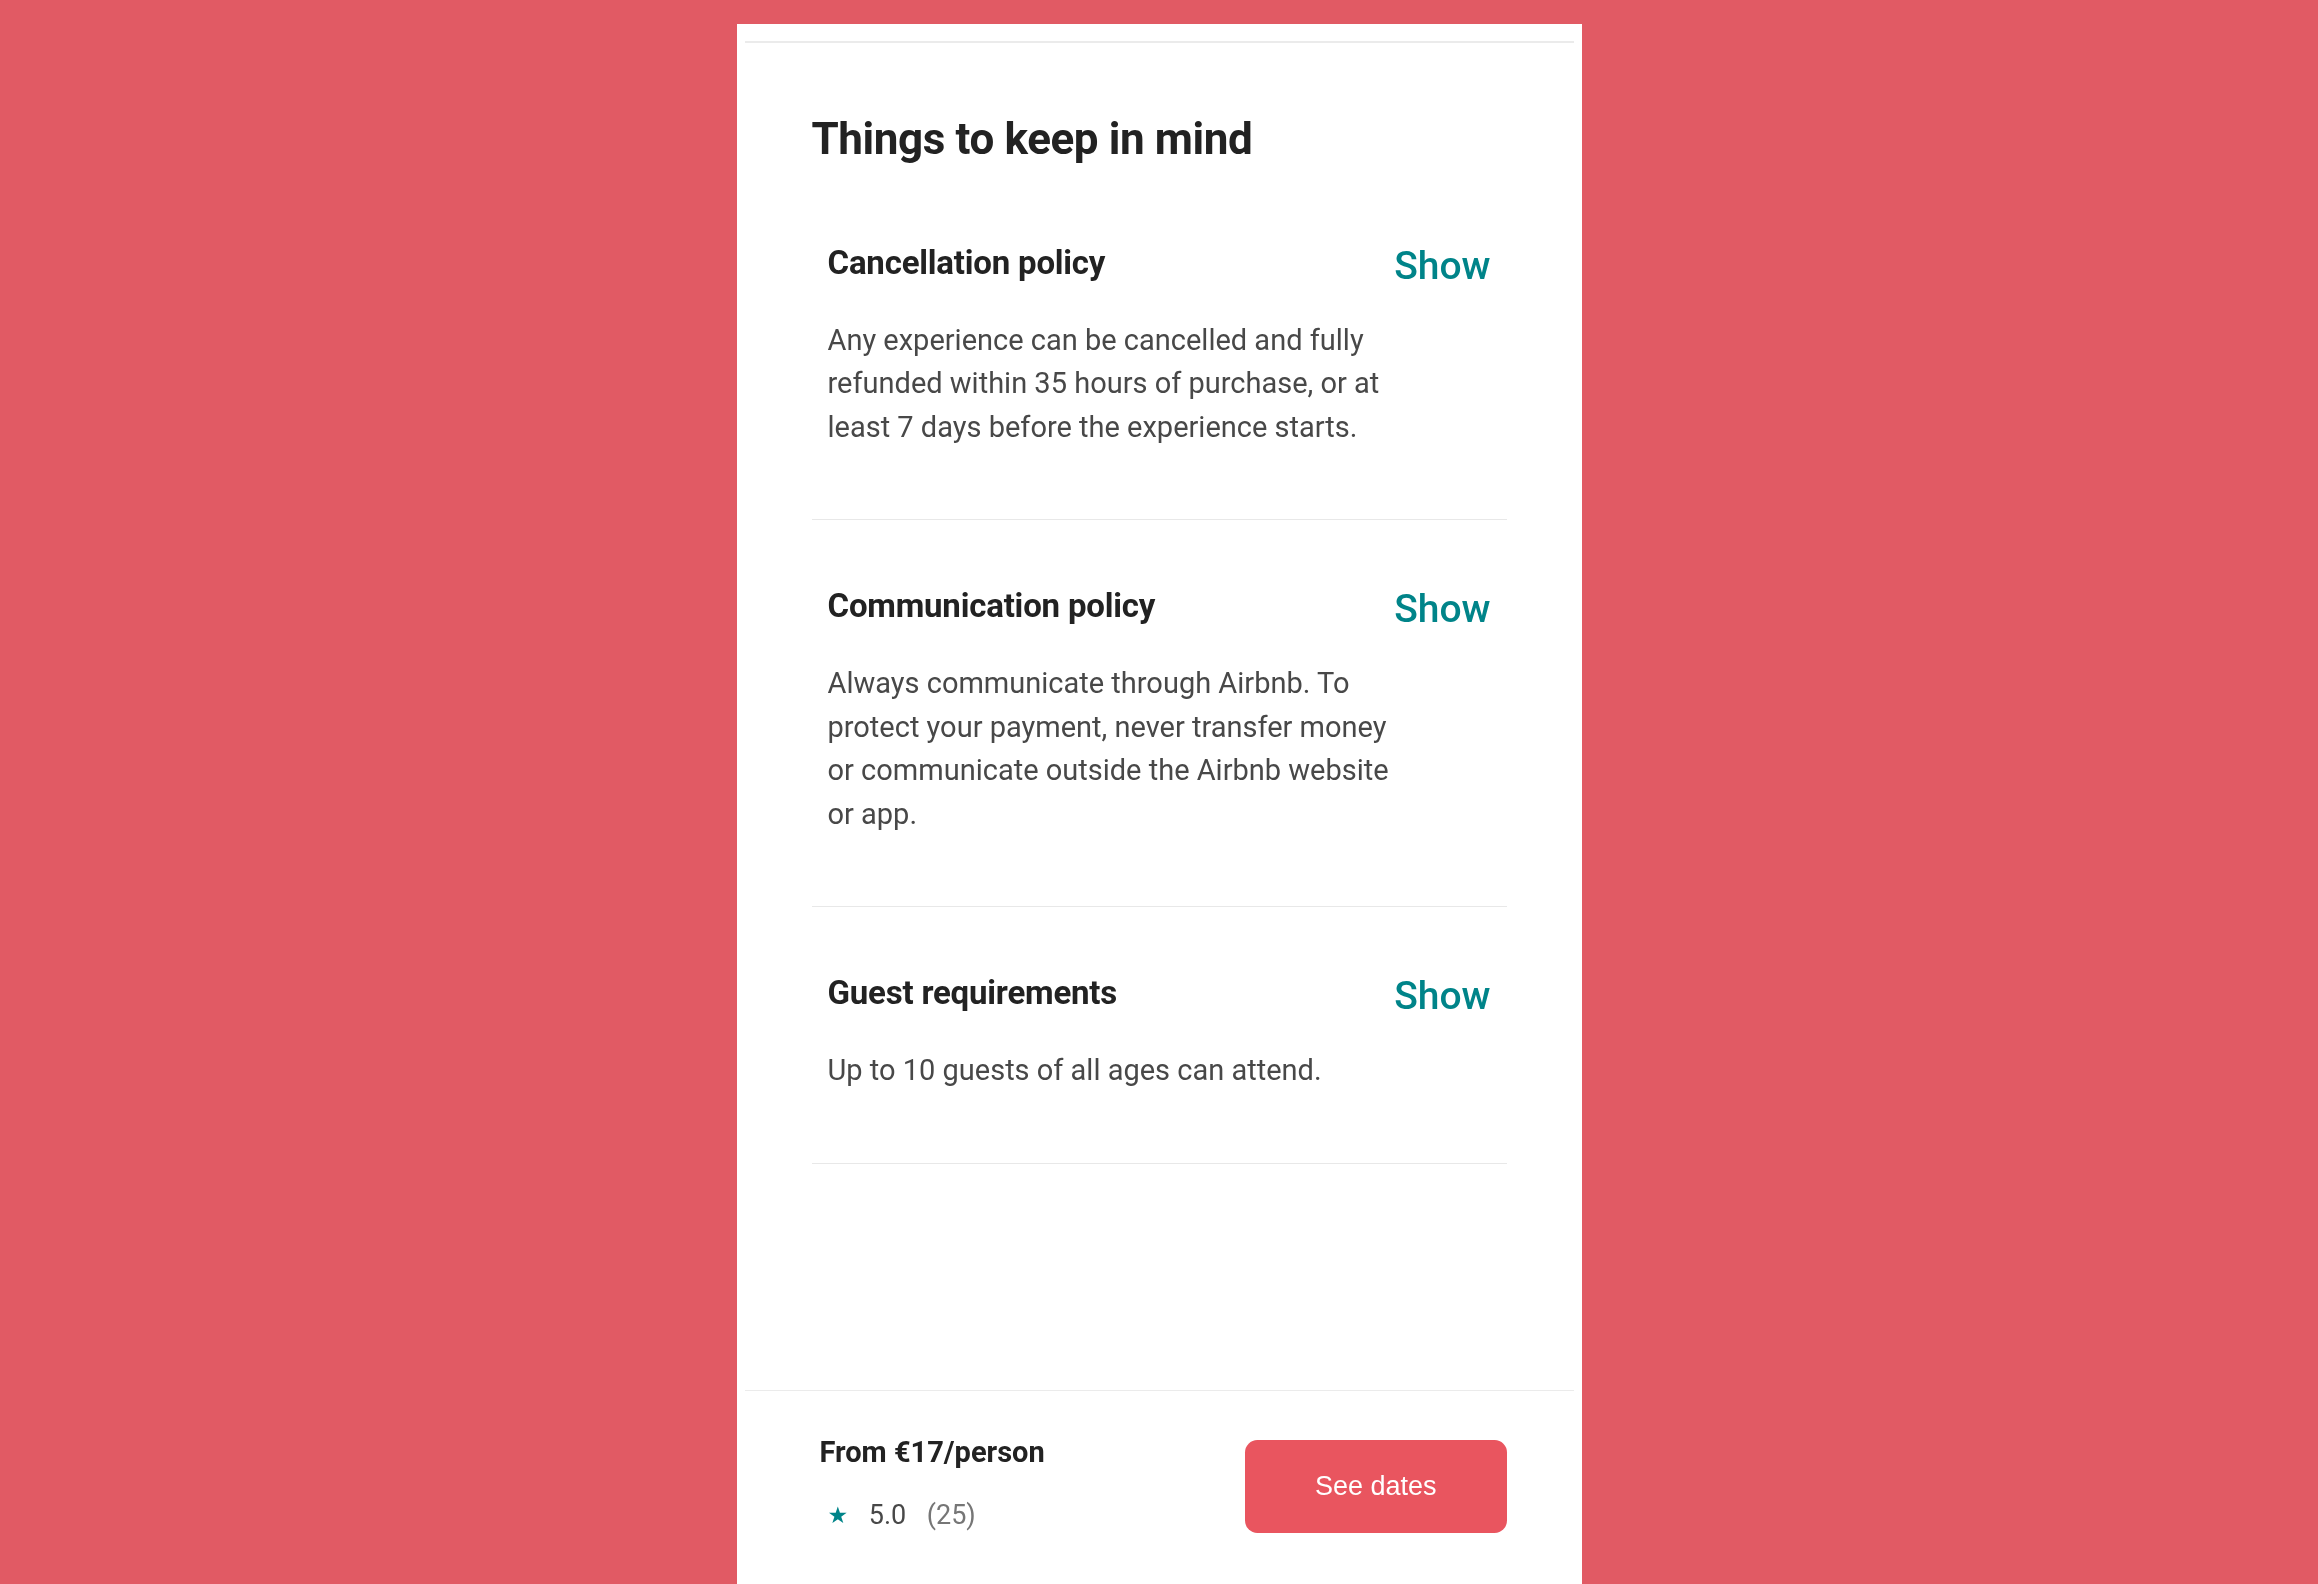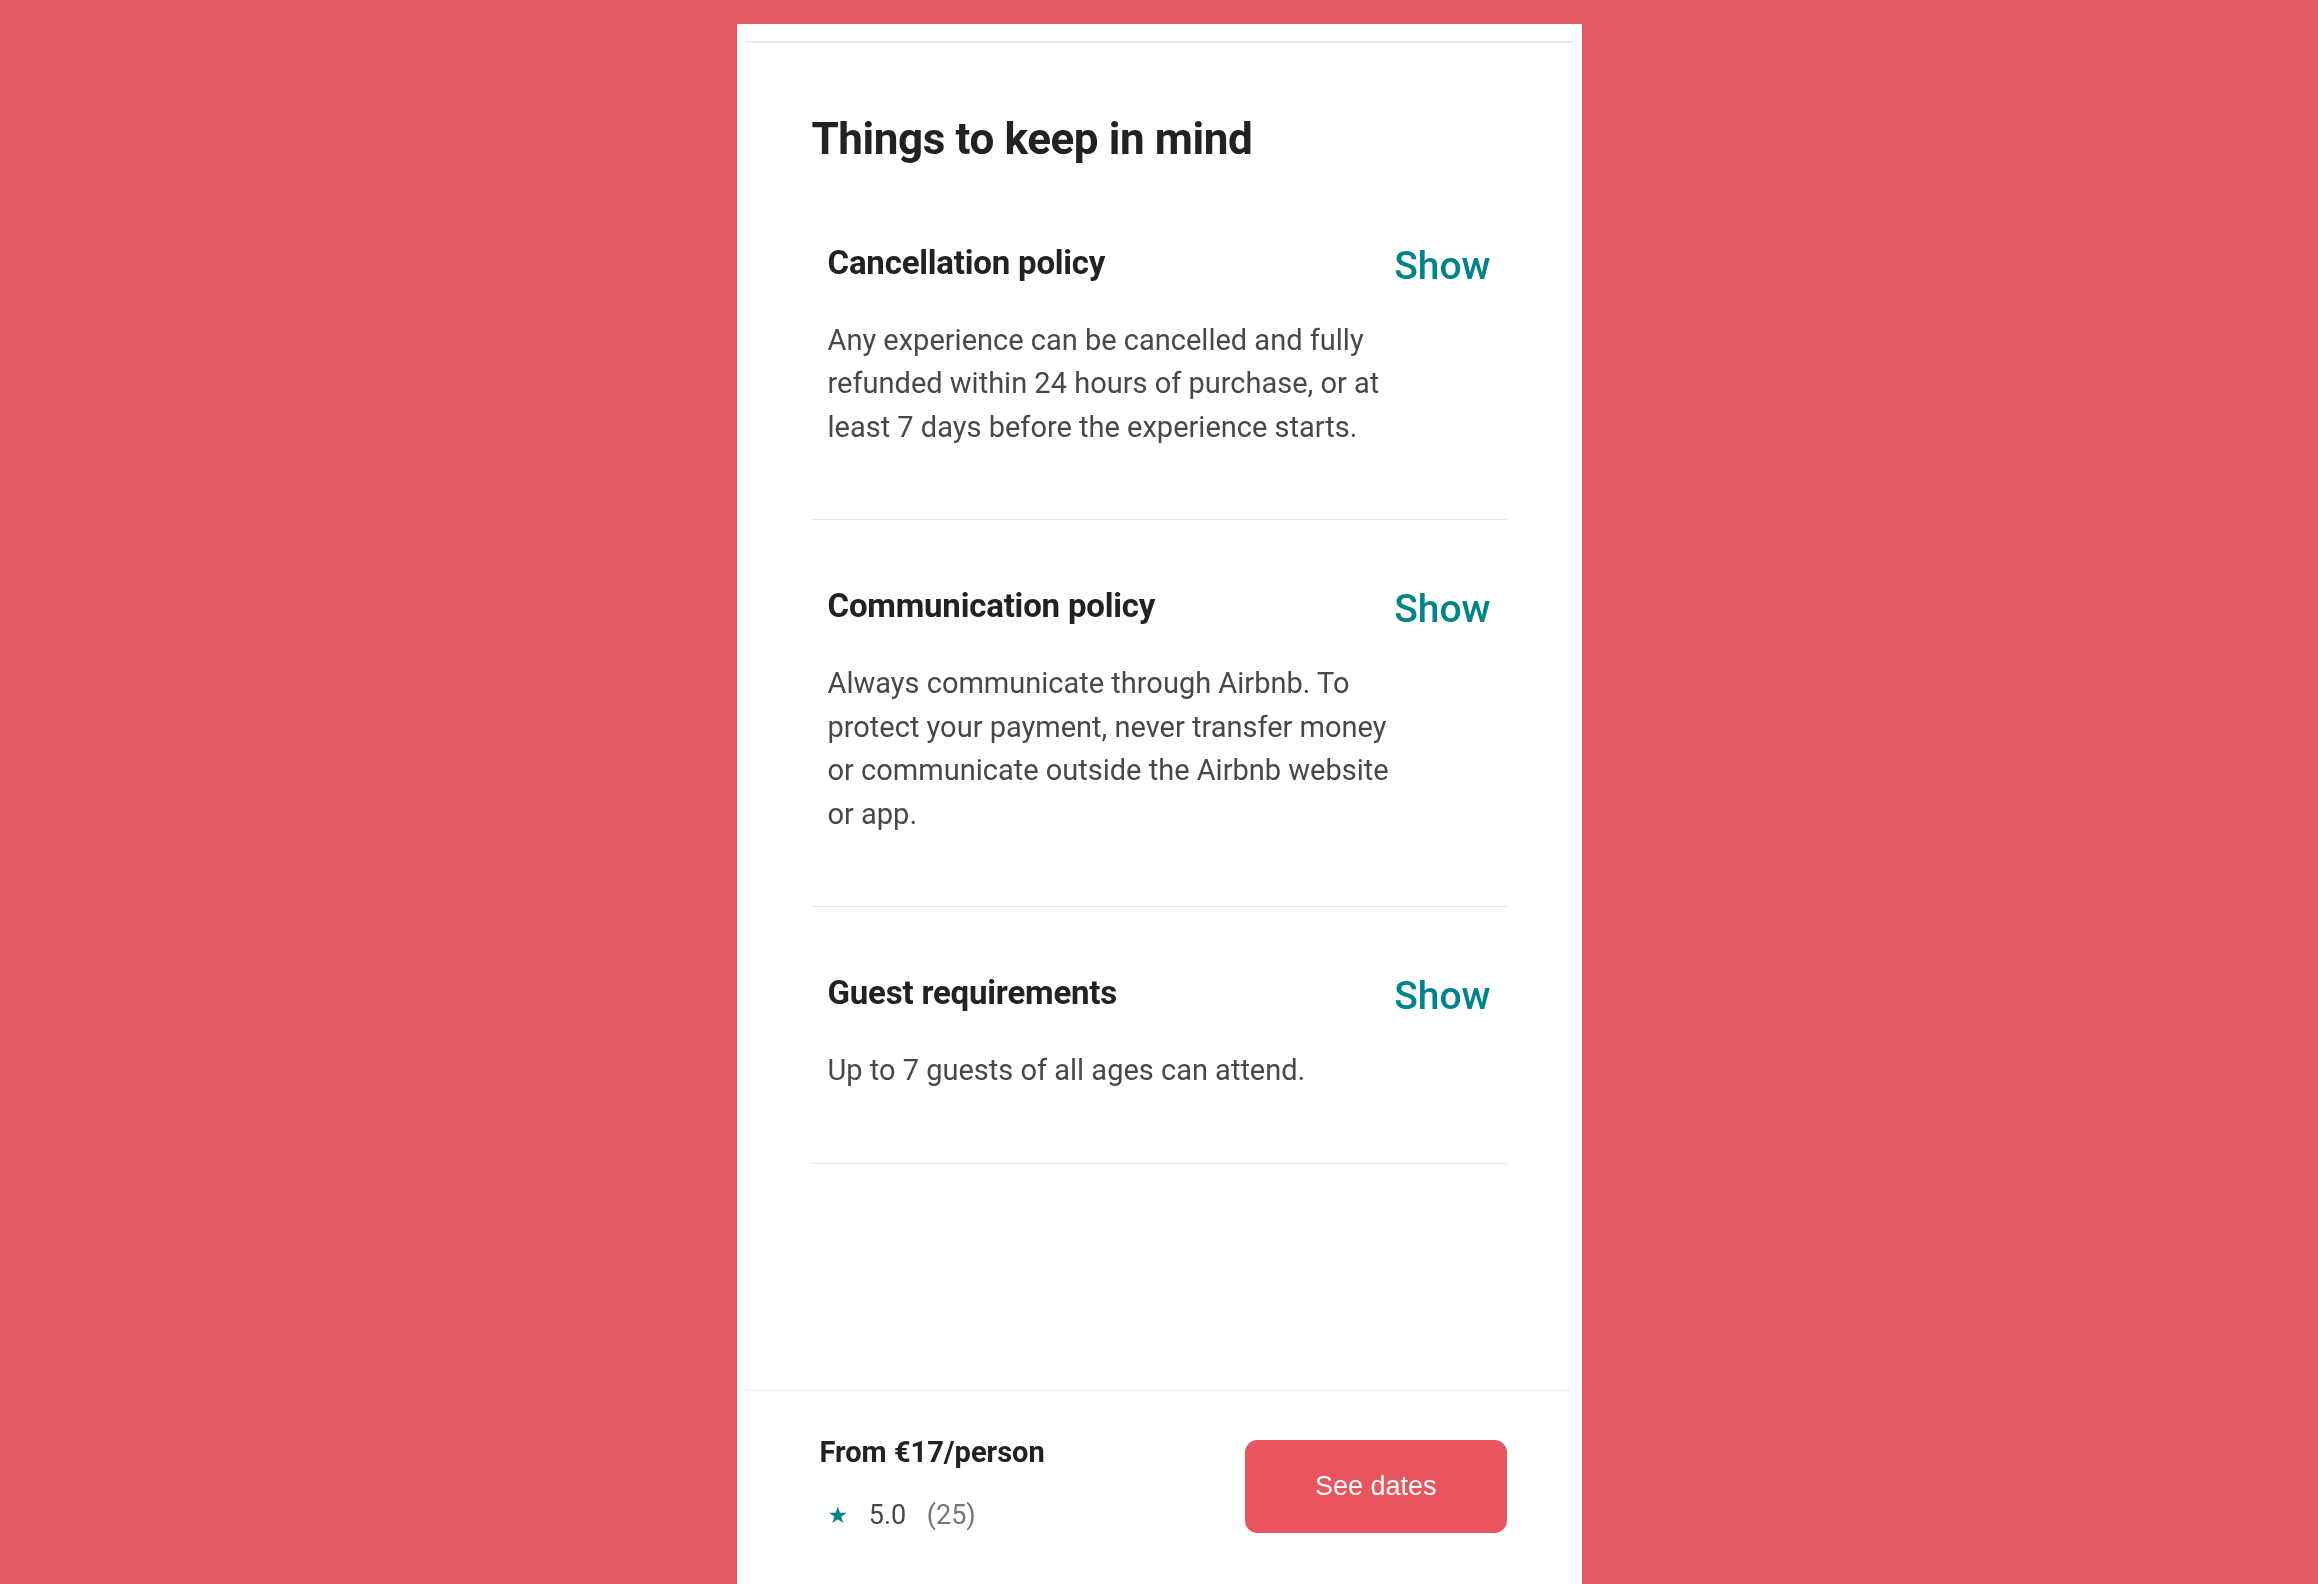--- a/index.html
+++ b/index.html
@@ -140,41 +140,41 @@
 
   <div class="content">
     <h1 class="section-title">Things to keep in mind</h1>
 
     <div class="policy-item">
       <div class="policy-header">
         <div class="policy-title">Cancellation policy</div>
         <div class="show-link">Show</div>
       </div>
       <div class="policy-body">
-        <span class="policy-text policy-text-block">Any experience can be cancelled and fully refunded within 24 hours of purchase, or at least 7 days before the experience starts.</span>
+        <span class="policy-text policy-text-block">Any experience can be cancelled and fully refunded within 35 hours of purchase, or at least 7 days before the experience starts.</span>
       </div>
     </div>
 
     <div class="policy-item">
       <div class="policy-header">
         <div class="policy-title">Communication policy</div>
         <div class="show-link">Show</div>
       </div>
       <div class="policy-body">
         <span class="policy-text policy-text-block">Always communicate through Airbnb. To protect your payment, never transfer money or communicate outside the Airbnb website or app.</span>
       </div>
     </div>
 
     <div class="policy-item">
       <div class="policy-header">
         <div class="policy-title">Guest requirements</div>
         <div class="show-link">Show</div>
       </div>
       <div class="policy-body">
-        <span class="policy-text policy-text-block">Up to 7 guests of all ages can attend.</span>
+        <span class="policy-text policy-text-block">Up to 10 guests of all ages can attend.</span>
       </div>
     </div>
   </div>
 
   <div class="footer-bar">
     <div class="price-block">
       <div class="price-text">From €17/person</div>
       <div class="rating-row">
         <span class="star-icon">★</span>
         <span class="rating-value">5.0</span>

